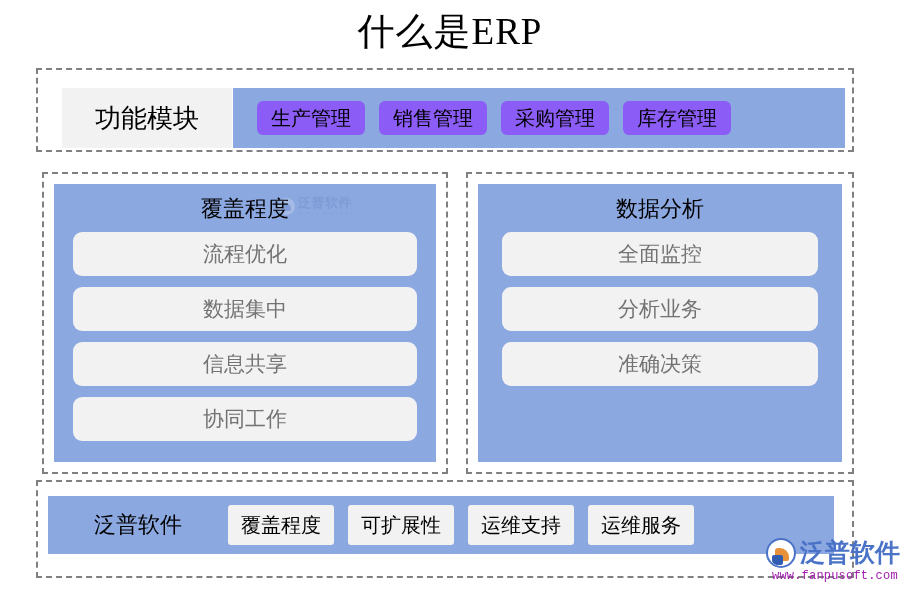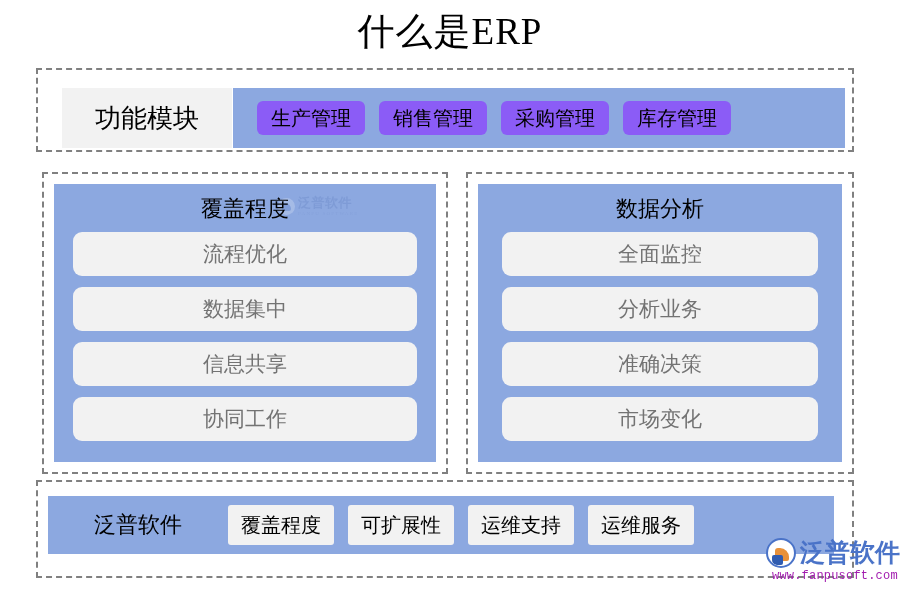--- a/index.html
+++ b/index.html
@@ -337,23 +337,20 @@
     <div class="panel-items">
       <div class="panel-item">
         <span>全面监控</span>
       </div>
       <div class="panel-item">
         <span>分析业务</span>
       </div>
       <div class="panel-item">
         <span>准确决策</span>
       </div>
-      <div class="panel-item">
-        <span>市场变化</span>
-      </div>
     </div>
   </div>
 
   <div class="dashed-group" id="group-factors"></div>
 
   <div class="blue-band" id="factors-band">
     <div id="factors-label">泛普软件</div>
     <div id="factors-pills">
       <div class="bottom-pill">
         <span>覆盖程度</span>

